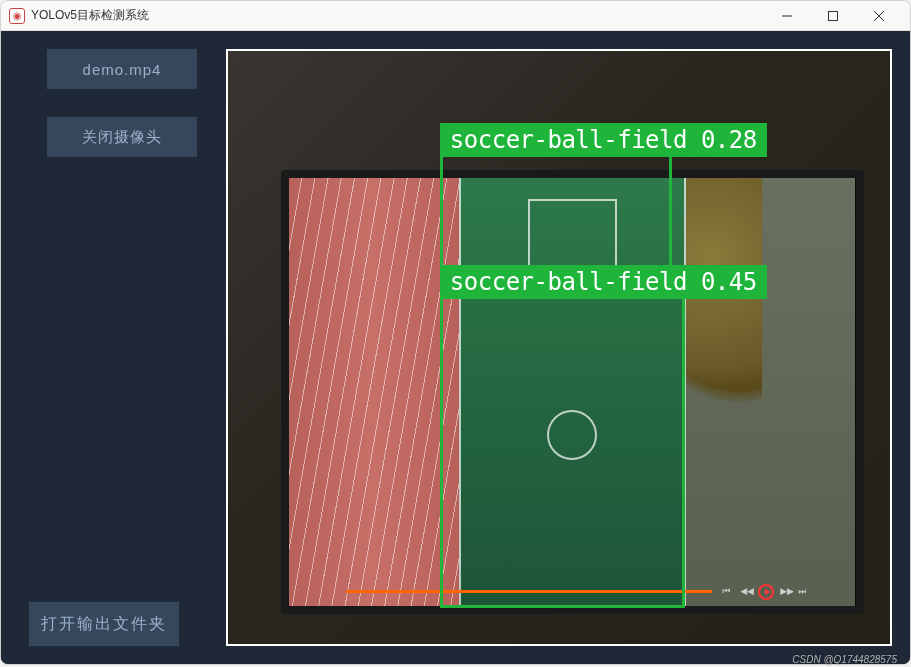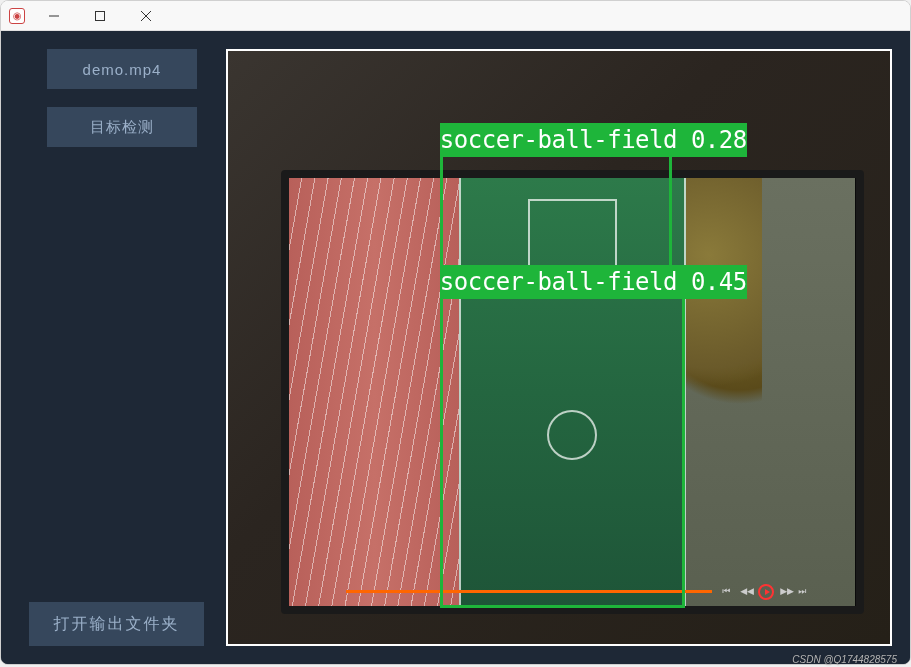--- a/index.html
+++ b/index.html
@@ -72,42 +72,42 @@
     .sidebar {
       width: 225px;
       padding: 18px 18px 18px 18px;
       display: flex;
       flex-direction: column;
       background: #1e2836;
     }
     .sidebar-buttons {
       display: flex;
       flex-direction: column;
-      gap: 18px;
+      gap: 28px;
     }
     .side-btn {
       width: 150px;
       height: 40px;
       margin-left: 28px;
       background: #36475c;
       border: none;
       color: #9bb0c9;
       font-size: 15px;
       cursor: pointer;
       display: flex;
       align-items: center;
       justify-content: center;
       font-family: "Microsoft YaHei", "KaiTi", sans-serif;
       letter-spacing: 1px;
     }
     .sidebar-spacer {
       flex: 1;
     }
     .bottom-btn {
-      width: 175px;
+      width: 150px;
       height: 44px;
       margin-left: 10px;
       background: #36475c;
       border: none;
       color: #9bb0c9;
       font-size: 16px;
       cursor: pointer;
       display: flex;
       align-items: center;
       justify-content: center;
@@ -213,21 +213,21 @@
       position: absolute;
       border: 3px solid #1eb53a;
       pointer-events: none;
     }
     .detection-label {
       position: absolute;
       top: -32px;
       left: -3px;
       background: #1eb53a;
       color: #ffffff;
-      padding: 3px 0;
+      padding: 3px 10px;
       font-size: 24px;
       font-family: monospace;
       white-space: nowrap;
       letter-spacing: -0.5px;
     }
     .det1 {
       left: 32%;
       top: 17%;
       width: 35%;
       height: 22%;
@@ -289,20 +289,21 @@
       font-style: italic;
       text-shadow: 0 0 2px rgba(0,0,0,0.3);
     }
   </style>
 </head>
 <body>
 
 <div class="window">
   <div class="titlebar">
     <div class="app-icon">◉</div>
+    <div class="title-text">YOLOv5目标检测系统</div>
     <div class="window-controls">
       <div class="win-btn">
         <svg width="10" height="10" viewBox="0 0 10 10">
             <line x1="0" y1="5" x2="10" y2="5" stroke="#333" stroke-width="1"></line>
           </svg>
       </div>
       <div class="win-btn">
         <svg width="10" height="10" viewBox="0 0 10 10">
             <rect x="0.5" y="0.5" width="9" height="9" fill="none" stroke="#333" stroke-width="1"></rect>
           </svg>
@@ -313,21 +314,21 @@
             <line x1="10" y1="0" x2="0" y2="10" stroke="#333" stroke-width="1"></line>
           </svg>
       </div>
     </div>
   </div>
 
   <div class="content">
     <div class="sidebar">
       <div class="sidebar-buttons">
         <button class="side-btn">demo.mp4</button>
-        <button class="side-btn">目标检测</button>
+        <button class="side-btn">关闭摄像头</button>
       </div>
       <div class="sidebar-spacer"></div>
       <button class="bottom-btn">打开输出文件夹</button>
     </div>
 
     <div class="viewport">
       <div class="video-frame">
         <div class="scene">
           <div class="monitor">
             <div class="aerial-view">

